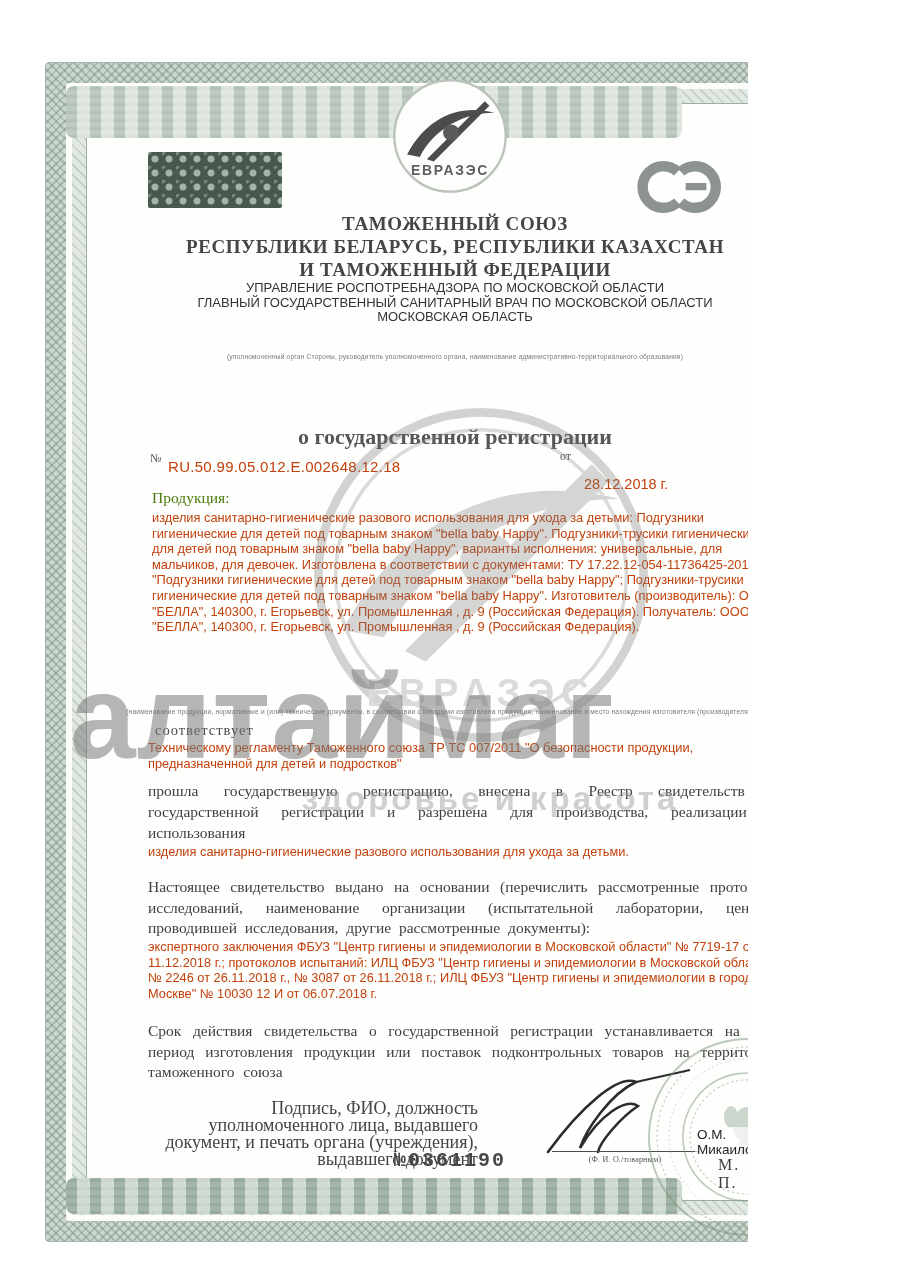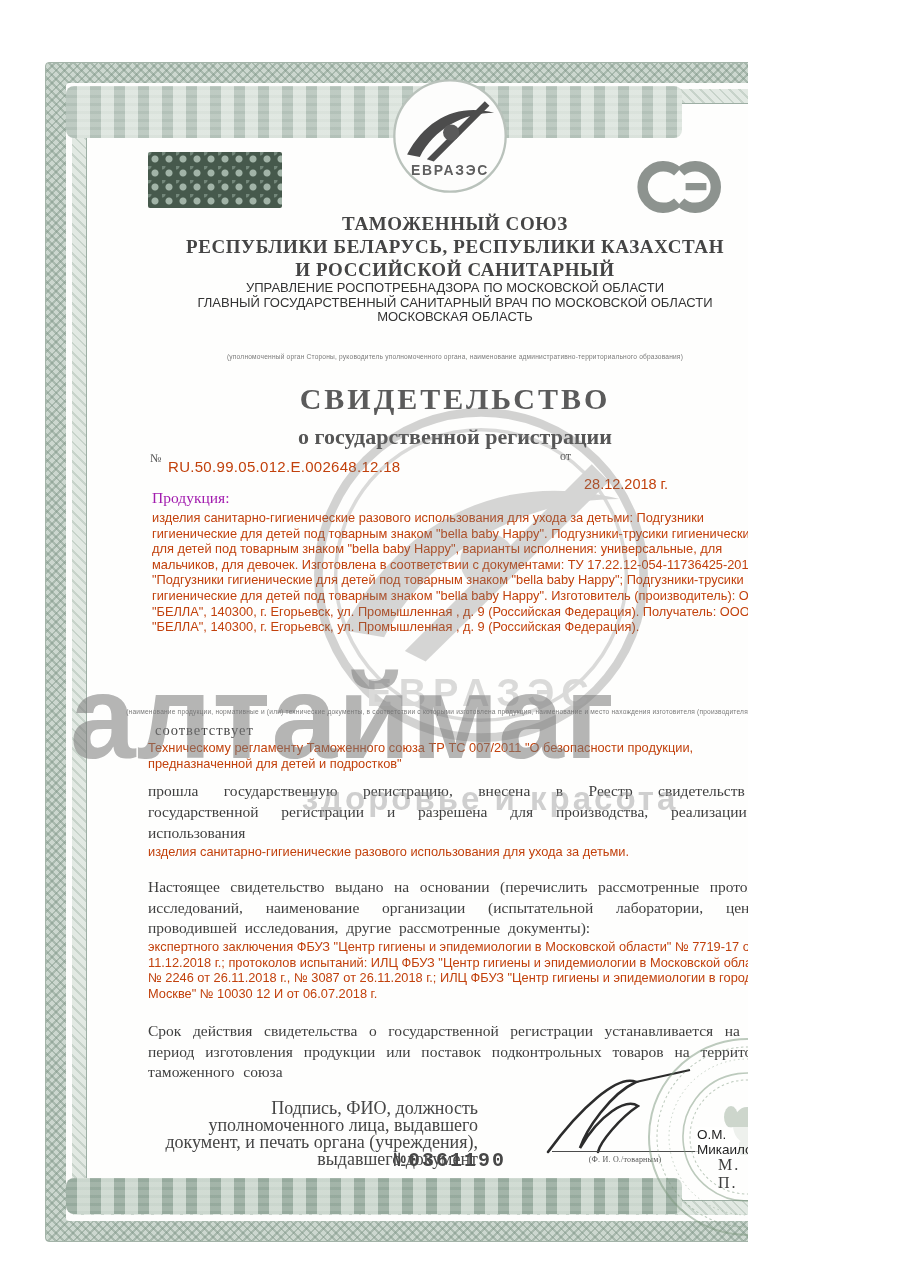--- a/index.html
+++ b/index.html
@@ -49,21 +49,21 @@
   .head-auth{left:110px;top:281px;width:690px;font-size:13px;line-height:14.5px;color:#333;}
   .cap{font-size:6.6px;color:#7a7a7a;letter-spacing:.2px;}
   .cap1{left:110px;top:353px;width:690px;}
   .title-main{left:110px;top:382px;width:690px;font-size:30px;font-weight:bold;
     letter-spacing:3px;color:#5b5b5b;}
   .title-sub{left:110px;top:424px;width:690px;font-size:22px;font-weight:bold;color:#565656;}
   .no-label{left:150px;top:451px;font-size:12px;color:#555;}
   .no-value{left:168px;top:458px;font-size:15px;letter-spacing:.3px;}
   .date-label{left:560px;top:449px;font-size:12px;color:#555;}
   .date-value{left:584px;top:476px;font-size:14.5px;}
-  .product-label{left:152px;top:489px;font-size:15.5px;color:#a21caf;}
+  .product-label{left:152px;top:489px;font-size:15.5px;color:#4d7c0f;}
   .product-text{left:152px;top:510px;width:624px;font-size:12.8px;line-height:15.6px;}
   .cap2{left:122px;top:708px;width:676px;}
   .compliance-intro{left:155px;top:722px;font-size:14.5px;letter-spacing:1px;color:#4a4a4a;}
   .compliance-text{left:148px;top:740px;width:600px;font-size:12.8px;line-height:15.6px;}
   .reg-text{left:148px;top:780px;width:630px;font-size:15.5px;line-height:21px;
     text-align:justify;word-spacing:6px;color:#404040;}
   .reg-products{left:148px;top:844px;width:630px;font-size:12.8px;}
   .basis-intro{left:148px;top:877px;width:632px;font-size:15.5px;line-height:20.5px;
     text-align:justify;word-spacing:4px;color:#404040;}
   .basis-docs{left:148px;top:939px;width:638px;font-size:12.8px;line-height:15.6px;}
@@ -116,30 +116,29 @@
     <svg viewBox="0 0 110 70" width="88" height="62">
       <path d="M52,16 A26,26 0 1 0 52,54" fill="none" stroke="#8d938f" stroke-width="13"></path>
       <path d="M56,16 A26,26 0 1 1 56,54" fill="none" stroke="#8d938f" stroke-width="13"></path>
       <rect x="62" y="30" width="26" height="9" fill="#8d938f"></rect>
     </svg>
   </div>
 
   <div class="t serif center head-union">
     <div>ТАМОЖЕННЫЙ СОЮЗ</div>
     <div>РЕСПУБЛИКИ БЕЛАРУСЬ, РЕСПУБЛИКИ КАЗАХСТАН</div>
-    <div>И РОССИЙСКОЙ САНИТАРНЫЙ</div>
+    <div>И ТАМОЖЕННЫЙ ФЕДЕРАЦИИ</div>
   </div>
   <div class="t sans center head-auth">
     <div>УПРАВЛЕНИЕ РОСПОТРЕБНАДЗОРА ПО МОСКОВСКОЙ ОБЛАСТИ</div>
     <div>ГЛАВНЫЙ ГОСУДАРСТВЕННЫЙ САНИТАРНЫЙ ВРАЧ ПО МОСКОВСКОЙ ОБЛАСТИ</div>
     <div>МОСКОВСКАЯ ОБЛАСТЬ</div>
   </div>
   <div class="t sans center cap cap1">(уполномоченный орган Стороны, руководитель уполномоченного органа, наименование административно-территориального образования)</div>
 
-  <div class="t serif center title-main">СВИДЕТЕЛЬСТВО</div>
   <div class="t serif center title-sub">о государственной регистрации</div>
 
   <div class="t serif no-label">№</div>
   <div class="t sans no-value">RU.50.99.05.012.Е.002648.12.18</div>
   <div class="t serif date-label">от</div>
   <div class="t sans date-value">28.12.2018 г.</div>
 
   <div class="t serif product-label">Продукция:</div>
   <div class="t sans product-text">изделия санитарно-гигиенические разового использования для ухода за детьми: Подгузники гигиенические для детей под товарным знаком "bella baby Happy". Подгузники-трусики гигиенические для детей под товарным знаком "bella baby Happy", варианты исполнения: универсальные, для мальчиков, для девочек. Изготовлена в соответствии с документами: ТУ 17.22.12-054-11736425-2018 "Подгузники гигиенические для детей под товарным знаком "bella baby Happy"; Подгузники-трусики гигиенические для детей под товарным знаком "bella baby Happy". Изготовитель (производитель): ООО "БЕЛЛА", 140300, г. Егорьевск, ул. Промышленная , д. 9 (Российская Федерация).  Получатель: ООО "БЕЛЛА", 140300, г. Егорьевск, ул. Промышленная , д. 9 (Российская Федерация).</div>
   <div class="t sans center cap cap2">(наименование продукции, нормативные и (или) технические документы, в соответствии с которыми изготовлена продукция, наименование и место нахождения изготовителя (производителя), получателя)</div>

